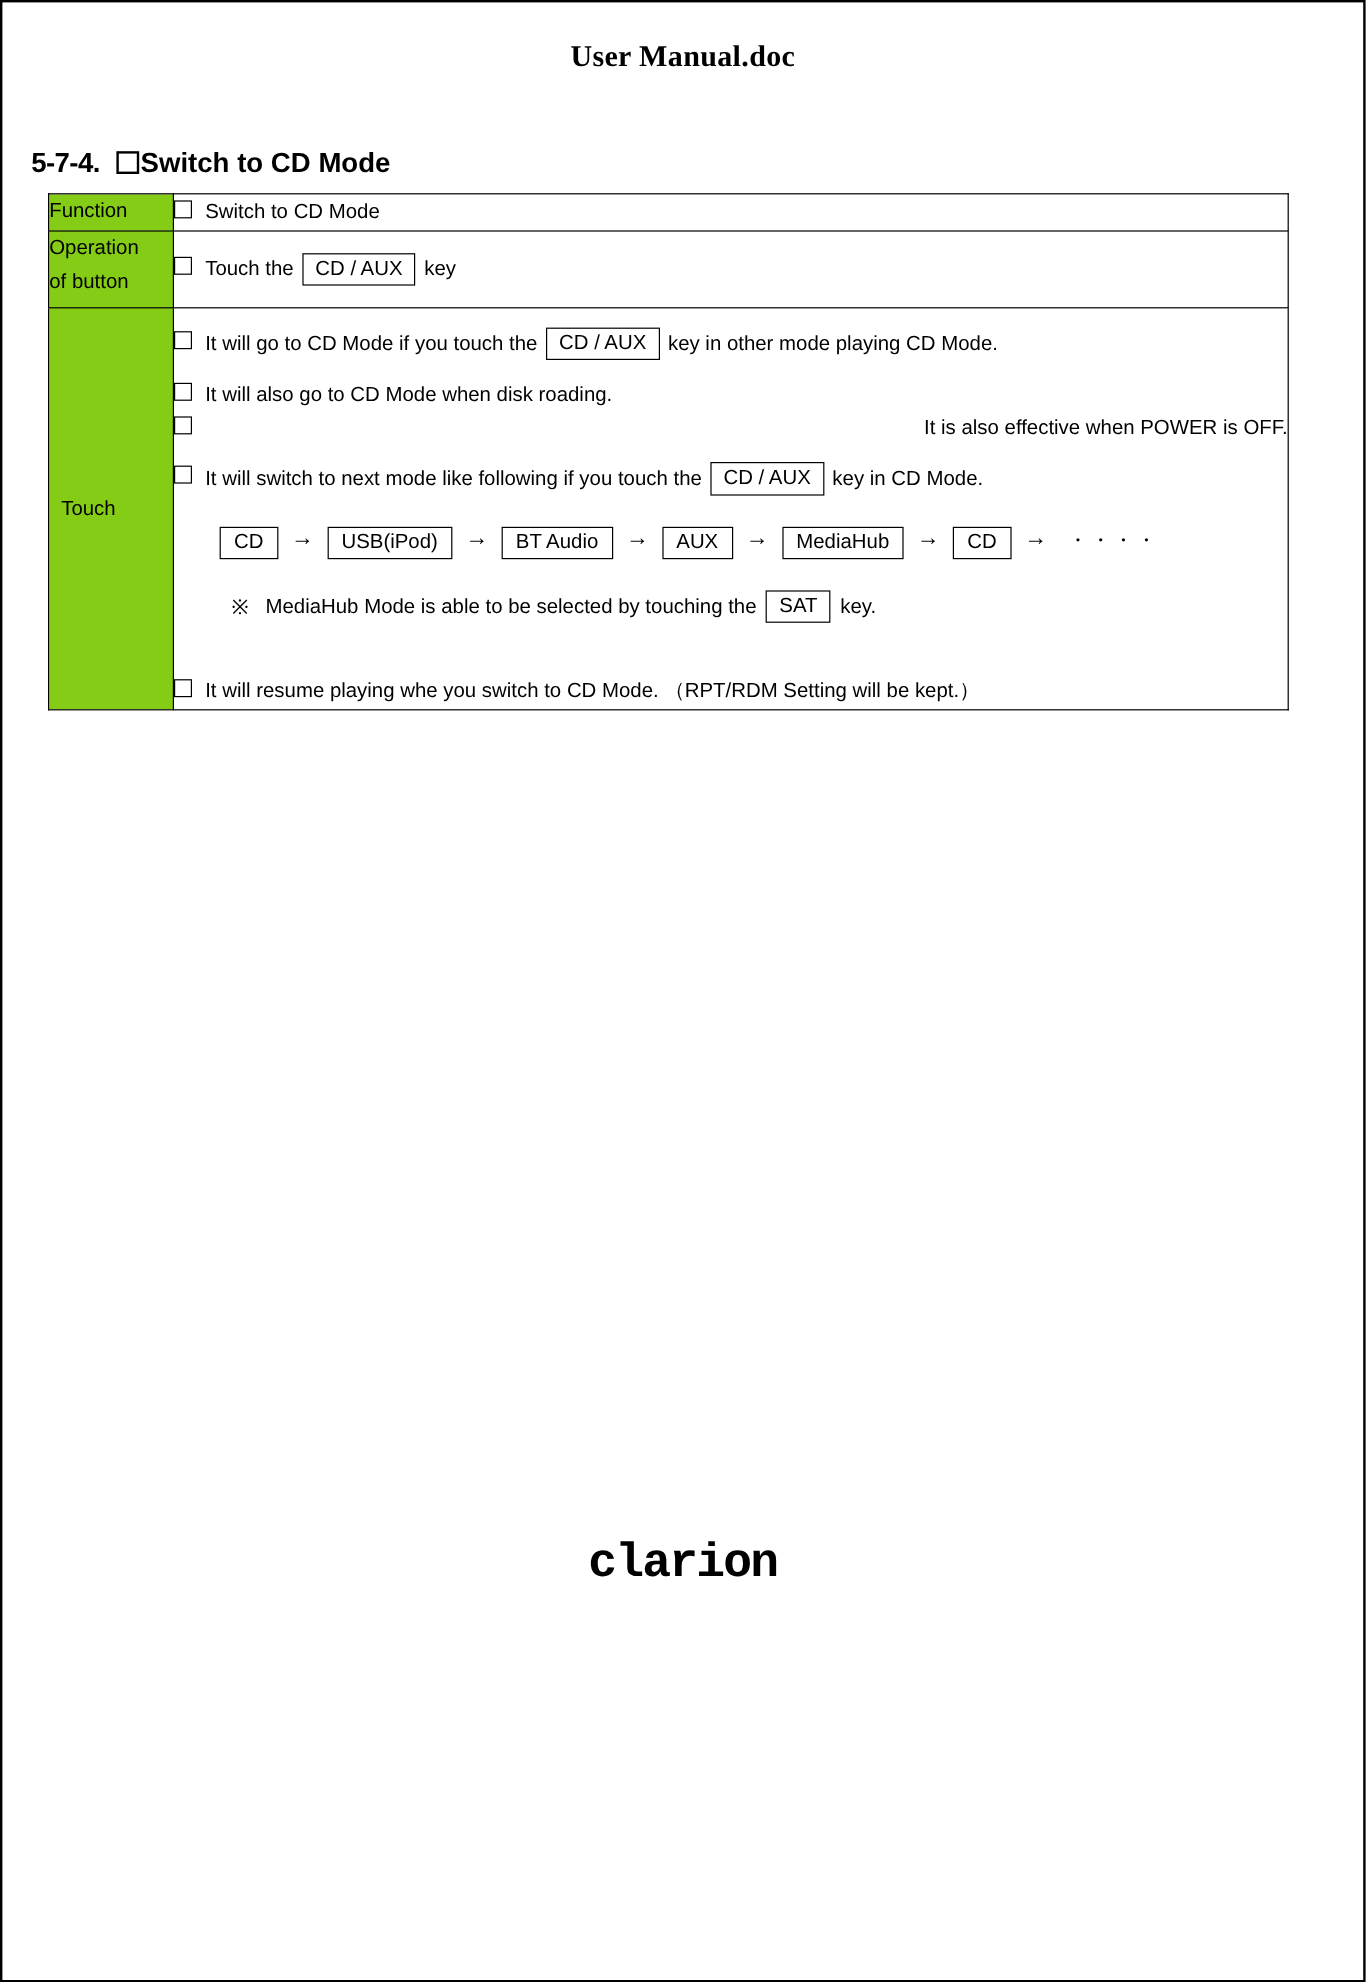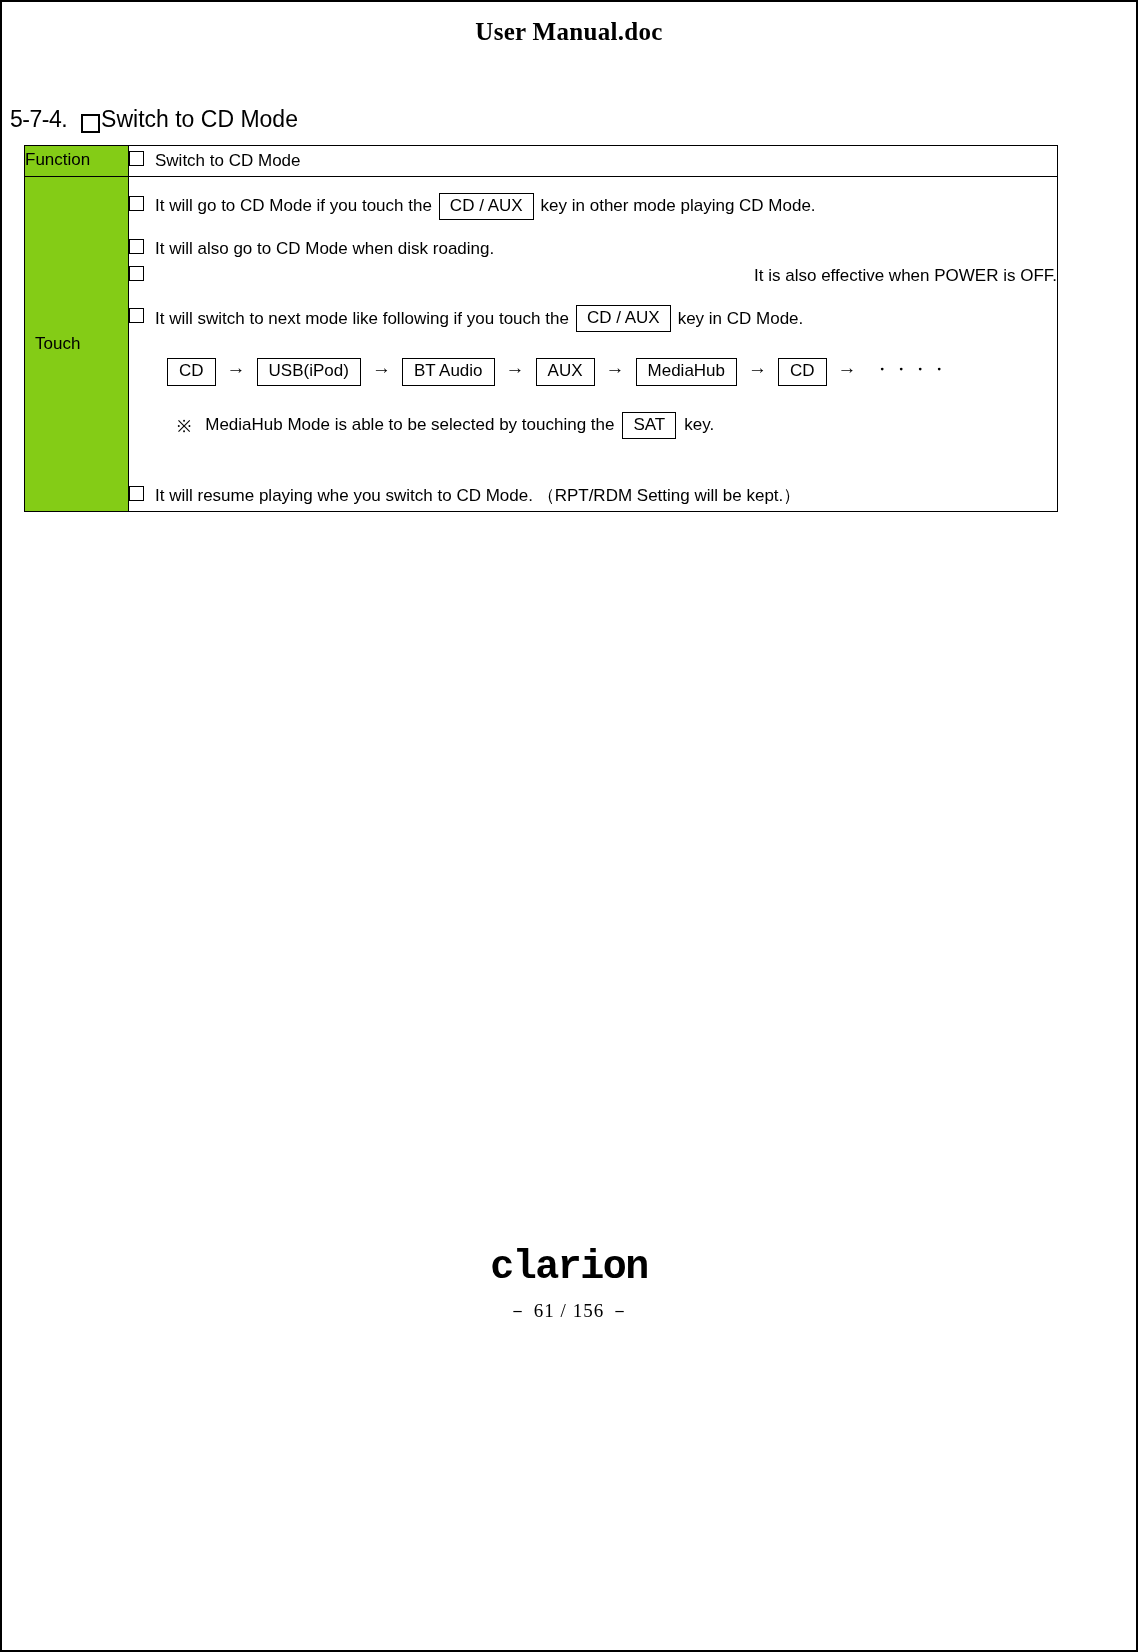--- a/index.html
+++ b/index.html
@@ -16,42 +16,42 @@
   .page-border {
     position: absolute;
     left: 0; top: 0;
     width: 1138px; height: 1652px;
     border: 2px solid #000;
     pointer-events: none;
   }
 
   .page-inner {
     position: relative;
-    padding: 0;
+    padding: 16px;
     width: 1138px;
     height: 1376px;
   }
 
   
   .doc-header {
     text-align: center;
     font-family: "Liberation Serif", serif;
     font-weight: bold;
     font-size: 25px;
     letter-spacing: 0.3px;
     padding-top: 18px;
   }
 
   
   .section-heading {
     display: flex;
-    align-items: flex-end;
+    align-items: center;
     margin: 60px 0 12px 10px;
     font-size: 23px;
-    font-weight: normal;
+    font-weight: bold;
     letter-spacing: -0.5px;
   }
   .section-no { margin-right: 14px; }
   .heading-box {
     display: inline-block;
     width: 19px; height: 19px;
     border: 2px solid #000;
     margin-right: 1px;
     flex: none;
   }
@@ -200,20 +200,36 @@
         <td class="content-cell">
           <div class="ck-row">
             <span class="ck-box"></span>
             <span class="ck-text">
               <span>Switch to CD Mode</span>
             </span>
           </div>
         </td>
       </tr>
 
+      <tr>
+        <td class="label-cell">
+          <div>Operation</div>
+          <div>of button</div>
+        </td>
+        <td class="content-cell" style="padding-top:16px;padding-bottom:16px;">
+          <div class="ck-row">
+            <span class="ck-box"></span>
+            <span class="ck-text">
+              <span>Touch the</span>
+              <span class="keybox">CD / AUX</span>
+              <span>key</span>
+            </span>
+          </div>
+        </td>
+      </tr>
 
       <tr>
         <td class="label-cell detail-label">Touch</td>
         <td class="detail-cell">
 
           <div class="ck-row detail-row-sp">
             <span class="ck-box"></span>
             <span class="ck-text">
               <span>It will go to CD Mode if you touch the</span>
               <span class="keybox">CD / AUX</span>
@@ -274,15 +290,14 @@
             </span>
           </div>
 
         </td>
       </tr>
     </tbody>
   </table>
 
   <div class="footer">
     <div class="brand">clarion</div>
-    <div class="page-num">－ 61 / 156 －</div>
   </div>
 </div>
 
 </body></html>

